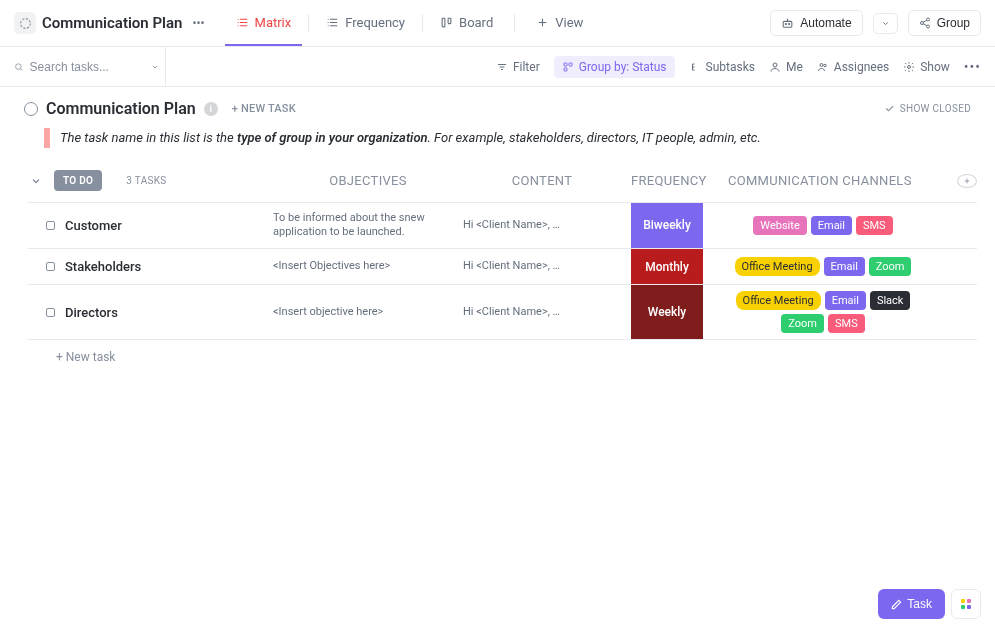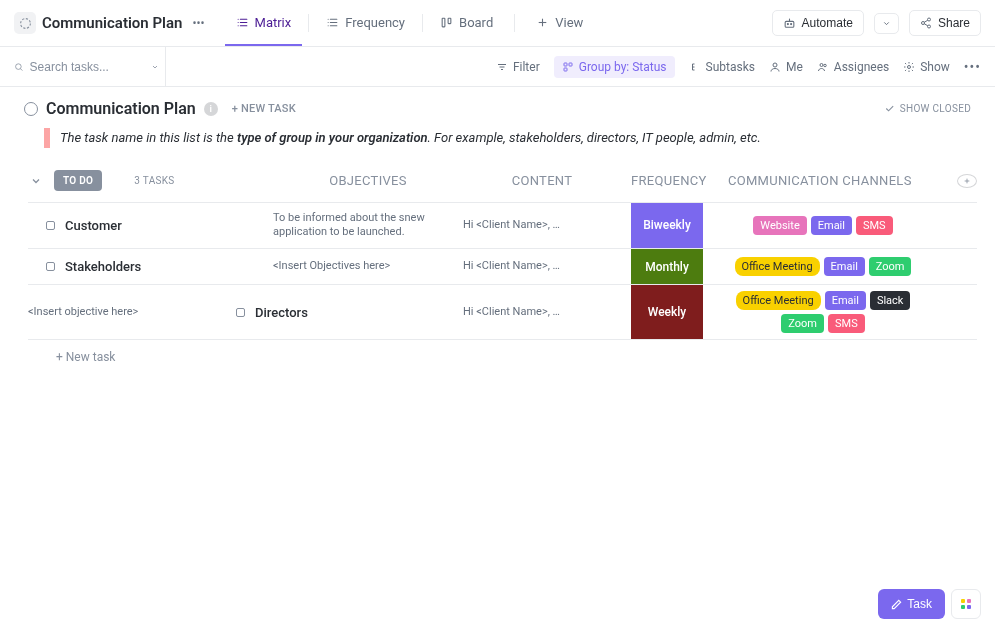--- a/index.html
+++ b/index.html
@@ -6,21 +6,21 @@
 body { font-family: -apple-system, BlinkMacSystemFont, "Segoe UI", Roboto, sans-serif; font-size: 13px; color: #2a2e34; background: #fff; width: 995px; height: 633px; overflow: hidden; position: relative; }
 
 
 .topbar { height: 47px; border-bottom: 1px solid #e8eaed; display: flex; align-items: center; padding: 0 14px; gap: 6px; }
 .page-icon { width: 22px; height: 22px; border-radius: 5px; background: #f1f2f4; display: flex; align-items: center; justify-content: center; }
 .page-icon svg { width: 13px; height: 13px; }
 .page-title { font-size: 15px; font-weight: 600; }
 .ellipsis-icon { color: #656f7d; font-size: 12px; padding: 0 4px; cursor: pointer; }
 .view-tabs { display: flex; align-items: center; gap: 2px; margin-left: 10px; height: 100%; }
 .view-tab { display: flex; align-items: center; gap: 6px; padding: 0 11px; height: 100%; color: #656f7d; font-size: 13px; cursor: pointer; border-bottom: 2px solid transparent; }
-.view-tab.active { color: #4c1d95; border-bottom-color: #7b68ee; }
+.view-tab.active { color: #ef4444; border-bottom-color: #7b68ee; }
 .view-tab svg { width: 13px; height: 13px; }
 .tab-divider { width: 1px; height: 18px; background: #e8eaed; margin: 0 4px; }
 .topbar-right { margin-left: auto; display: flex; align-items: center; gap: 10px; }
 .automate-btn { display: flex; align-items: center; gap: 6px; border: 1px solid #e8eaed; border-radius: 5px; padding: 5px 10px; font-size: 12px; color: #2a2e34; cursor: pointer; background: #fff; }
 .chevron-box { border: 1px solid #e8eaed; border-radius: 5px; padding: 5px 7px; cursor: pointer; display: flex; align-items: center; }
 .share-btn { display: flex; align-items: center; gap: 6px; border: 1px solid #e8eaed; border-radius: 5px; padding: 5px 10px; font-size: 12px; color: #2a2e34; cursor: pointer; background: #fff; }
 
 
 .toolbar { height: 40px; border-bottom: 1px solid #e8eaed; display: flex; align-items: center; padding: 0 14px; }
 .search-wrap { display: flex; align-items: center; gap: 6px; color: #87909e; flex: 0 0 145px; }
@@ -45,21 +45,21 @@
 
 .list-desc { margin: 4px 24px 18px 44px; padding-left: 10px; border-left: 6px solid #fca5a5; font-size: 13px; color: #2a2e34; font-style: italic; line-height: 1.5; }
 .list-desc .bold { font-weight: 600; }
 
 
 .table-wrap { padding: 0 18px 0 28px; }
 .table-head { display: flex; align-items: center; height: 30px; }
 .th-status { display: flex; align-items: center; gap: 12px; }
 .th-status-chevron { width: 12px; height: 12px; color: #87909e; cursor: pointer; }
 .status-pill { background: #87909e; color: #fff; font-size: 10px; font-weight: 600; letter-spacing: 0.3px; padding: 5px 9px; border-radius: 4px; text-transform: uppercase; }
-.task-count { font-size: 10px; color: #87909e; text-transform: uppercase; margin-left: 20px; letter-spacing: 0.3px; }
+.task-count { font-size: 10px; color: #87909e; text-transform: uppercase; margin-left: 12px; letter-spacing: 0.3px; }
 .th-col { font-size: 13px; color: #87909e; text-transform: uppercase; letter-spacing: 0.3px; }
 .th-add { width: 14px; height: 14px; border: 1px solid #d5d6d8; border-radius: 50%; display: flex; align-items: center; justify-content: center; color: #87909e; font-size: 10px; cursor: pointer; margin-left: auto; }
 
 .col-name { flex: 0 0 245px; padding-left: 2px; }
 .col-obj { flex: 0 0 190px; }
 .col-content { flex: 0 0 168px; padding-right: 10px; }
 .col-freq { flex: 0 0 72px; text-align: center; display: flex; justify-content: center; }
 .col-channels { flex: 1; display: flex; justify-content: center; padding: 0 30px 0 6px; }
 .col-add { flex: 0 0 20px; }
 
@@ -67,21 +67,21 @@
 .table-row { display: flex; align-items: stretch; border-top: 1px solid #e8eaed; min-height: 36px; background: #fff; }
 .table-row:last-child { border-bottom: 1px solid #e8eaed; }
 .cell { display: flex; align-items: center; font-size: 12px; color: #2a2e34; padding: 8px 6px 8px 0; }
 .cell.col-name { gap: 10px; padding-left: 18px; font-weight: 500; font-size: 13px; }
 .task-status-box { width: 9px; height: 9px; border: 1.5px solid #87909e; border-radius: 2px; flex-shrink: 0; }
 .cell.col-obj, .cell.col-content { font-size: 11px; color: #656f7d; line-height: 1.35; align-items: center; }
 .cell.col-obj .text, .cell.col-content .text { display: -webkit-box; -webkit-line-clamp: 2; -webkit-box-orient: vertical; overflow: hidden; }
 .cell.col-freq { padding: 0; align-items: stretch; }
 .freq-cell { width: 100%; display: flex; align-items: center; justify-content: center; color: #fff; font-size: 12px; font-weight: 500; }
 .freq-biweekly { background: #7b68ee; }
-.freq-monthly { background: #4d7c0f; }
+.freq-monthly { background: #b91c1c; }
 .freq-weekly { background: #7f1d1d; }
 .cell.col-channels { gap: 4px; flex-wrap: wrap; justify-content: center; padding: 6px 30px 6px 16px; }
 .tag { font-size: 11px; padding: 3px 7px; border-radius: 4px; color: #fff; white-space: nowrap; }
 .tag-website { background: #e774bb; }
 .tag-email { background: #7b68ee; }
 .tag-sms { background: #f95b7a; }
 .tag-office { background: #f9d100; color: #2a2e34; border-radius: 8px; }
 .tag-zoom { background: #2ecd6f; }
 .tag-slack { background: #2a2e34; }
 
@@ -166,21 +166,21 @@
         </svg>
     </div>
     <button class="share-btn">
       <svg width="12" height="12" viewBox="0 0 24 24" fill="none" stroke="#656f7d" stroke-width="2">
           <circle cx="18" cy="5" r="3"></circle>
           <circle cx="6" cy="12" r="3"></circle>
           <circle cx="18" cy="19" r="3"></circle>
           <line x1="8.5" y1="10.5" x2="15.5" y2="6.5"></line>
           <line x1="8.5" y1="13.5" x2="15.5" y2="17.5"></line>
         </svg>
-      <span>Share</span>
+      <span>Group</span>
     </button>
   </div>
 </div>
 
 <div class="toolbar">
   <div class="search-wrap">
     <svg width="12" height="12" viewBox="0 0 24 24" fill="none" stroke="#87909e" stroke-width="2">
         <circle cx="11" cy="11" r="7"></circle>
         <line x1="21" y1="21" x2="16" y2="16"></line>
       </svg>
@@ -313,26 +313,26 @@
           <div class="freq-cell freq-monthly">Monthly</div>
         </div>
         <div class="cell col-channels">
           <span class="tag tag-office">Office Meeting</span>
           <span class="tag tag-email">Email</span>
           <span class="tag tag-zoom">Zoom</span>
         </div>
         <div class="cell col-add"></div>
       </div>
       <div class="table-row">
-        <div class="cell col-obj">
-          <span class="text">&lt;Insert objective here&gt;</span>
-        </div>
         <div class="cell col-name">
           <div class="task-status-box"></div>
           <span>Directors</span>
+        </div>
+        <div class="cell col-obj">
+          <span class="text">&lt;Insert objective here&gt;</span>
         </div>
         <div class="cell col-content">
           <span class="text">Hi &lt;Client Name&gt;, …</span>
         </div>
         <div class="cell col-freq">
           <div class="freq-cell freq-weekly">Weekly</div>
         </div>
         <div class="cell col-channels">
           <span class="tag tag-office">Office Meeting</span>
           <span class="tag tag-email">Email</span>

